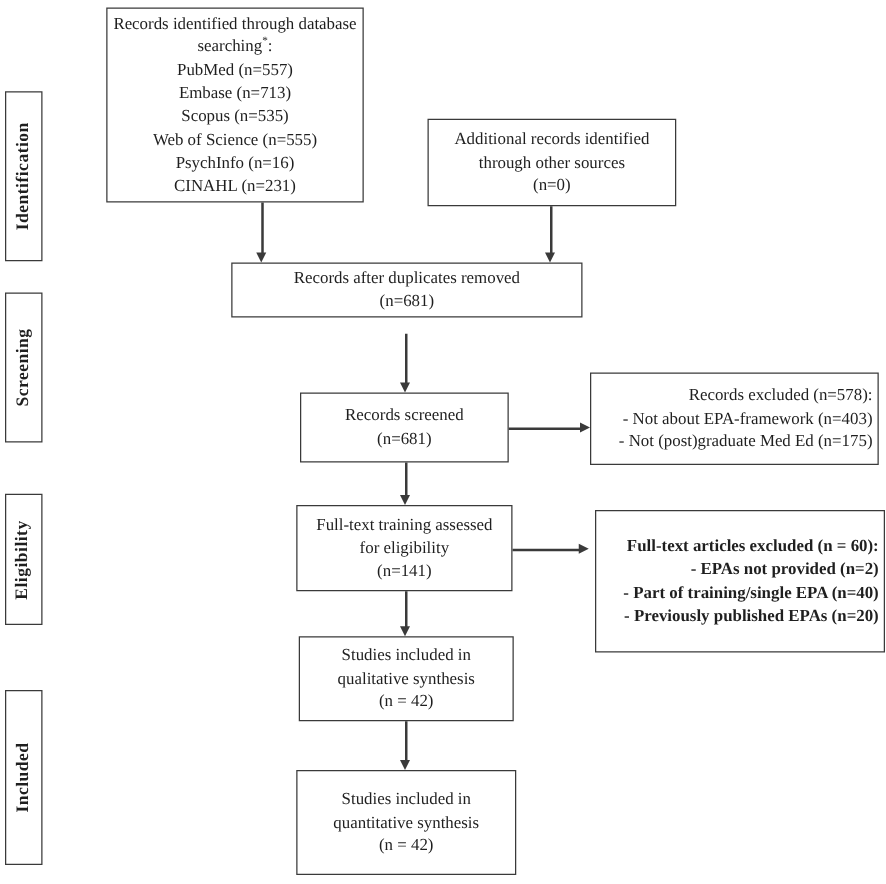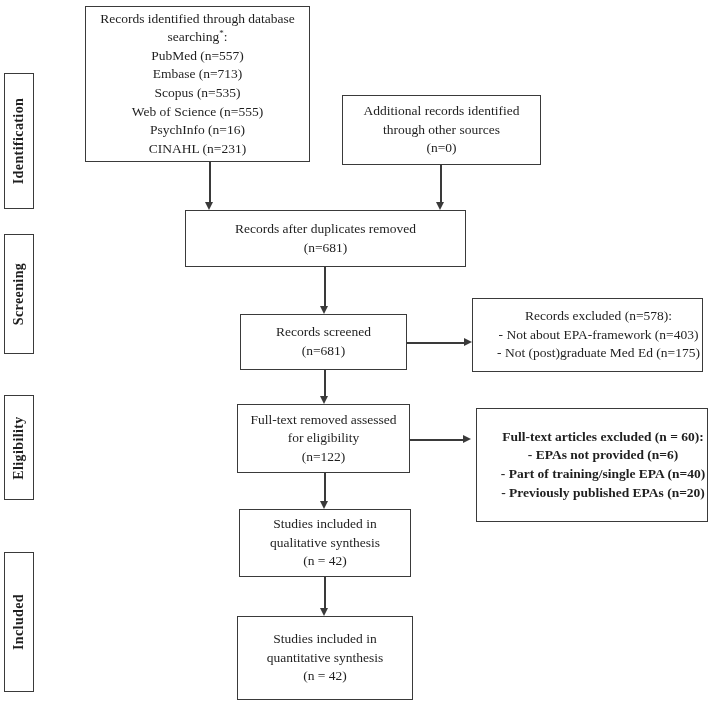--- a/index.html
+++ b/index.html
@@ -21,21 +21,21 @@
     border: 1.5px solid #3a3a3a;
     background: #ffffff;
     box-sizing: border-box;
     display: flex;
     flex-direction: column;
     justify-content: center;
     font-size: 13.5px;
     line-height: 18.6px;
   }
   .box.center { align-items: center; text-align: center; }
-  .box.left   { align-items: center; text-align: left; padding-left: 26px; padding-right: 4px; }
+  .box.left   { align-items: flex-end; text-align: left; padding-left: 26px; padding-right: 4px; }
   .line { white-space: nowrap; }
   sup.note { font-size: 9px; line-height: 0; }
   .stage-box {
     position: absolute;
     left: 4px;
     width: 30px;
     border: 1.5px solid #3a3a3a;
     background: #ffffff;
     box-sizing: border-box;
     display: flex;
@@ -91,62 +91,62 @@
   <div class="stage-box" style="top:234px;height:120px;">
     <span class="stage-text">Screening</span>
   </div>
   <div class="stage-box" style="top:395px;height:105px;">
     <span class="stage-text">Eligibility</span>
   </div>
   <div class="stage-box" style="top:552px;height:140px;">
     <span class="stage-text">Included</span>
   </div>
 
-  <div class="box center" style="left:85px;top:6px;width:225px;height:156px;">
+  <div class="box center" style="left:85px;top:6px;width:206px;height:156px;">
     <div class="line">Records identified through database</div>
     <div class="line"><span>searching</span><sup class="note">*</sup><span>:</span></div>
     <div class="line">PubMed (n=557)</div>
     <div class="line">Embase (n=713)</div>
     <div class="line">Scopus (n=535)</div>
     <div class="line">Web of Science (n=555)</div>
     <div class="line">PsychInfo (n=16)</div>
     <div class="line">CINAHL (n=231)</div>
   </div>
 
   <div class="box center" style="left:342px;top:95px;width:199px;height:70px;">
     <div class="line">Additional records identified</div>
     <div class="line">through other sources</div>
     <div class="line">(n=0)</div>
   </div>
 
-  <div class="box center" style="left:185px;top:210px;width:281px;height:57px;">
+  <div class="box center" style="left:185px;top:210px;width:281px;height:44px;">
     <div class="line">Records after duplicates removed</div>
     <div class="line">(n=681)</div>
   </div>
 
   <div class="box center" style="left:240px;top:314px;width:167px;height:56px;">
     <div class="line">Records screened</div>
     <div class="line">(n=681)</div>
   </div>
 
   <div class="box left" style="left:472px;top:298px;width:231px;height:74px;">
     <div class="line">Records excluded (n=578):</div>
     <div class="line">- Not about EPA-framework (n=403)</div>
     <div class="line">- Not (post)graduate Med Ed (n=175)</div>
   </div>
 
   <div class="box center" style="left:237px;top:404px;width:173px;height:69px;">
-    <div class="line">Full-text removed assessed</div>
+    <div class="line">Full-text training assessed</div>
     <div class="line">for eligibility</div>
-    <div class="line">(n=122)</div>
+    <div class="line">(n=141)</div>
   </div>
 
   <div class="box left" style="left:476px;top:408px;width:232px;height:114px;font-weight:bold;">
     <div class="line">Full-text articles excluded (n = 60):</div>
-    <div class="line">- EPAs not provided (n=6)</div>
+    <div class="line">- EPAs not provided (n=2)</div>
     <div class="line">- Part of training/single EPA (n=40)</div>
     <div class="line">- Previously published EPAs (n=20)</div>
   </div>
 
   <div class="box center" style="left:239px;top:509px;width:172px;height:68px;">
     <div class="line">Studies included in</div>
     <div class="line">qualitative synthesis</div>
     <div class="line">(n = 42)</div>
   </div>
 

